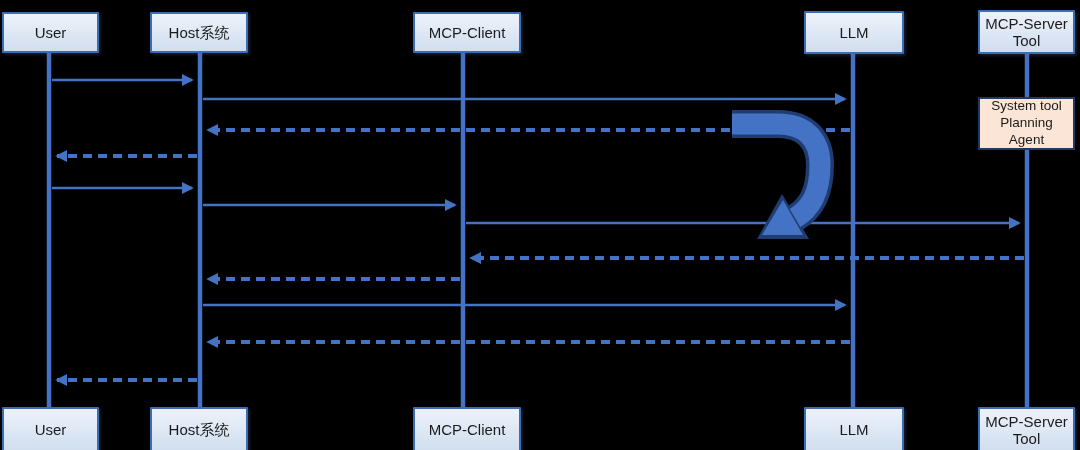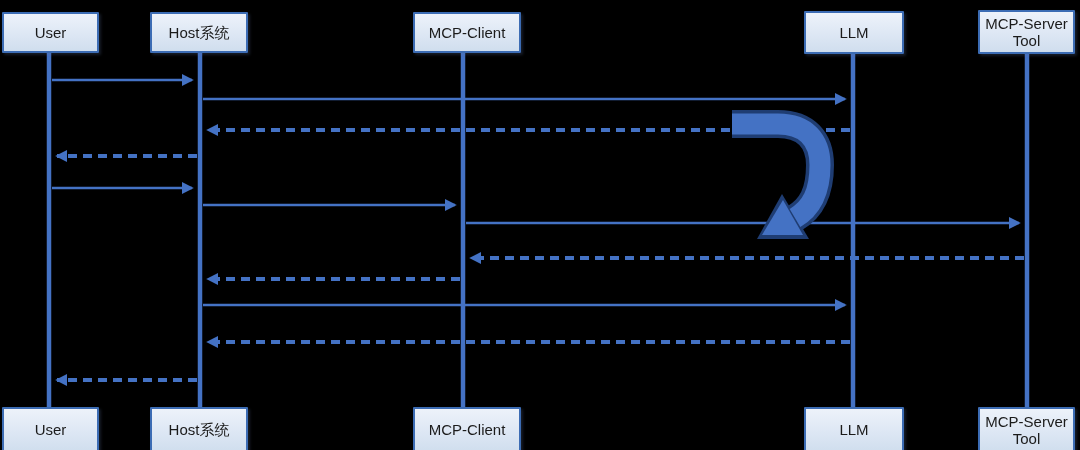--- a/index.html
+++ b/index.html
@@ -103,20 +103,23 @@
   <div class="actor-box" style="left:413px; top:4px; width:108px; height:41px;">
     <span>MCP-Client</span>
   </div>
   <div class="actor-box" style="left:804px; top:3px; width:100px; height:43px;">
     <span>LLM</span>
   </div>
   <div class="actor-box" style="left:978px; top:2px; width:97px;  height:44px;">
     <span>MCP-Server Tool</span>
   </div>
 
+  <div class="agent-box" style="left:978px; top:89px; width:97px; height:53px;">
+    <span>System tool Planning Agent</span>
+  </div>
 
   <div class="actor-box" style="left:2px;   top:399px; width:97px;  height:46px;">
     <span>User</span>
   </div>
   <div class="actor-box" style="left:150px; top:399px; width:98px;  height:46px;">
     <span>Host系统</span>
   </div>
   <div class="actor-box" style="left:413px; top:399px; width:108px; height:46px;">
     <span>MCP-Client</span>
   </div>

